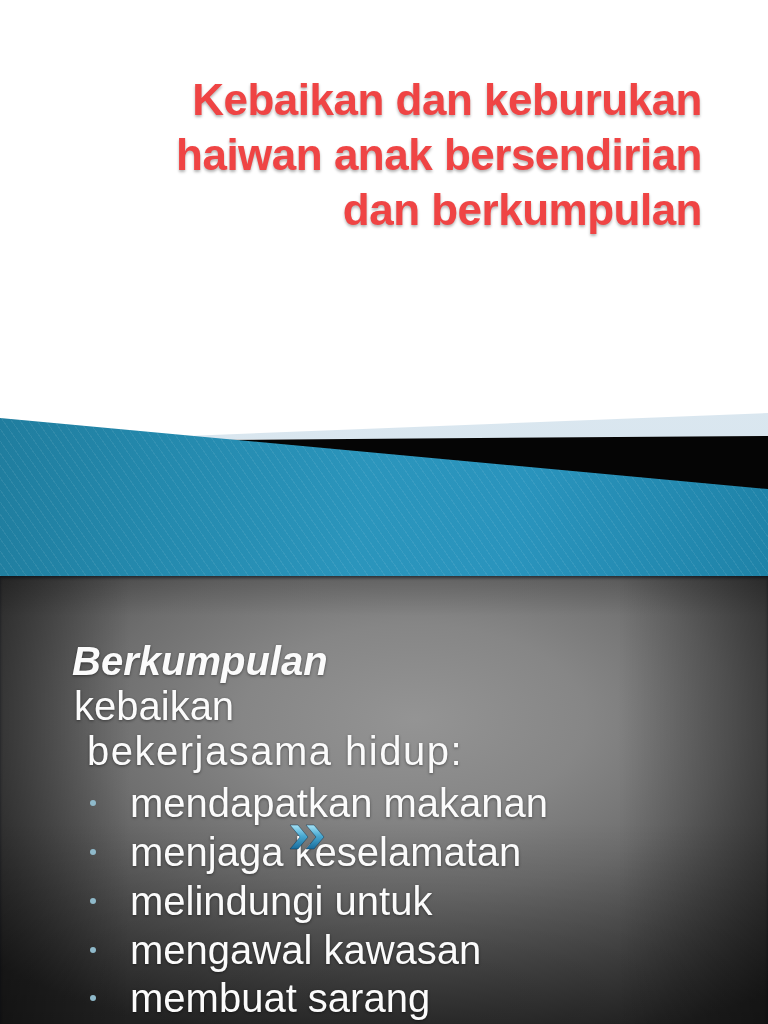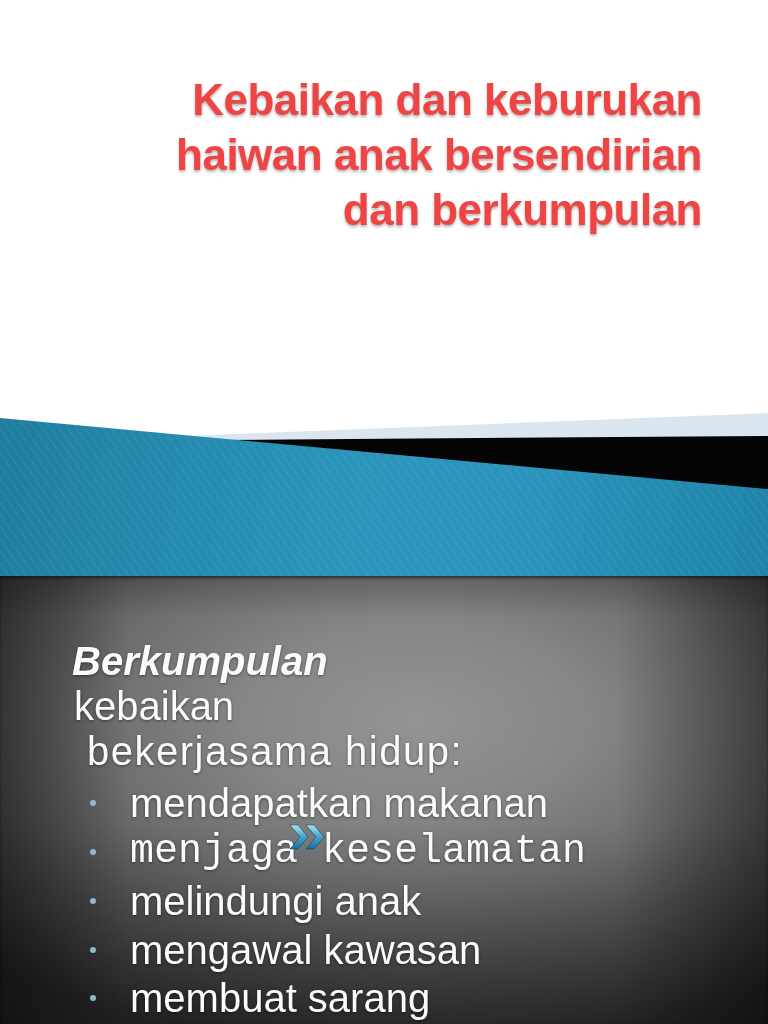--- a/index.html
+++ b/index.html
@@ -111,21 +111,21 @@
   }
   .bullet-item .bullet-text {
     position: absolute;
     left: 114px; top: 0;
     white-space: nowrap;
     font-size: 40px;
     line-height: 40px;
     text-shadow: 0 1px 3px rgba(0,0,0,0.45);
   }
   .bi-1 { top: 207px; }
-  .bi-2 { top: 256px; font-family: Liberation Mono, monospace; }
+  .bi-2 { top: 256px; }
   .bi-3 { top: 305px; }
   .bi-4 { top: 354px; text-decoration: underline; }
   .bi-5 { top: 402px; }
 
   .chevron-icon {
     position: absolute;
     left: 289px; top: 248px;
     width: 37px; height: 26px;
     z-index: 5;
   }
@@ -156,21 +156,21 @@
     <div class="bullet-item bi-1">
       <span class="dot"></span>
       <span class="bullet-text">mendapatkan makanan</span>
     </div>
     <div class="bullet-item bi-2">
       <span class="dot"></span>
       <span class="bullet-text">menjaga keselamatan</span>
     </div>
     <div class="bullet-item bi-3">
       <span class="dot"></span>
-      <span class="bullet-text">melindungi anak</span>
+      <span class="bullet-text">melindungi untuk</span>
     </div>
     <div class="bullet-item bi-4">
       <span class="dot"></span>
       <span class="bullet-text">mengawal kawasan</span>
     </div>
     <div class="bullet-item bi-5">
       <span class="dot"></span>
       <span class="bullet-text">membuat sarang</span>
     </div>
 

